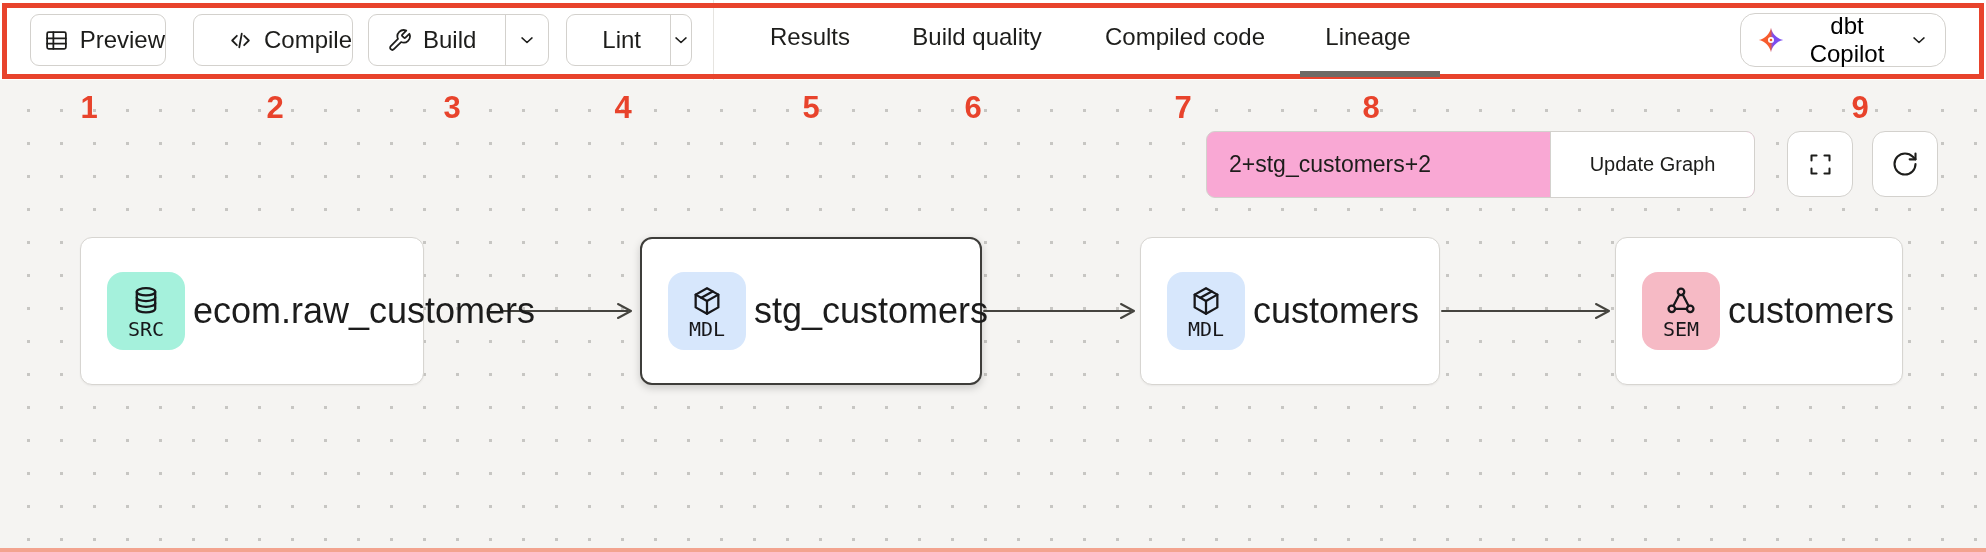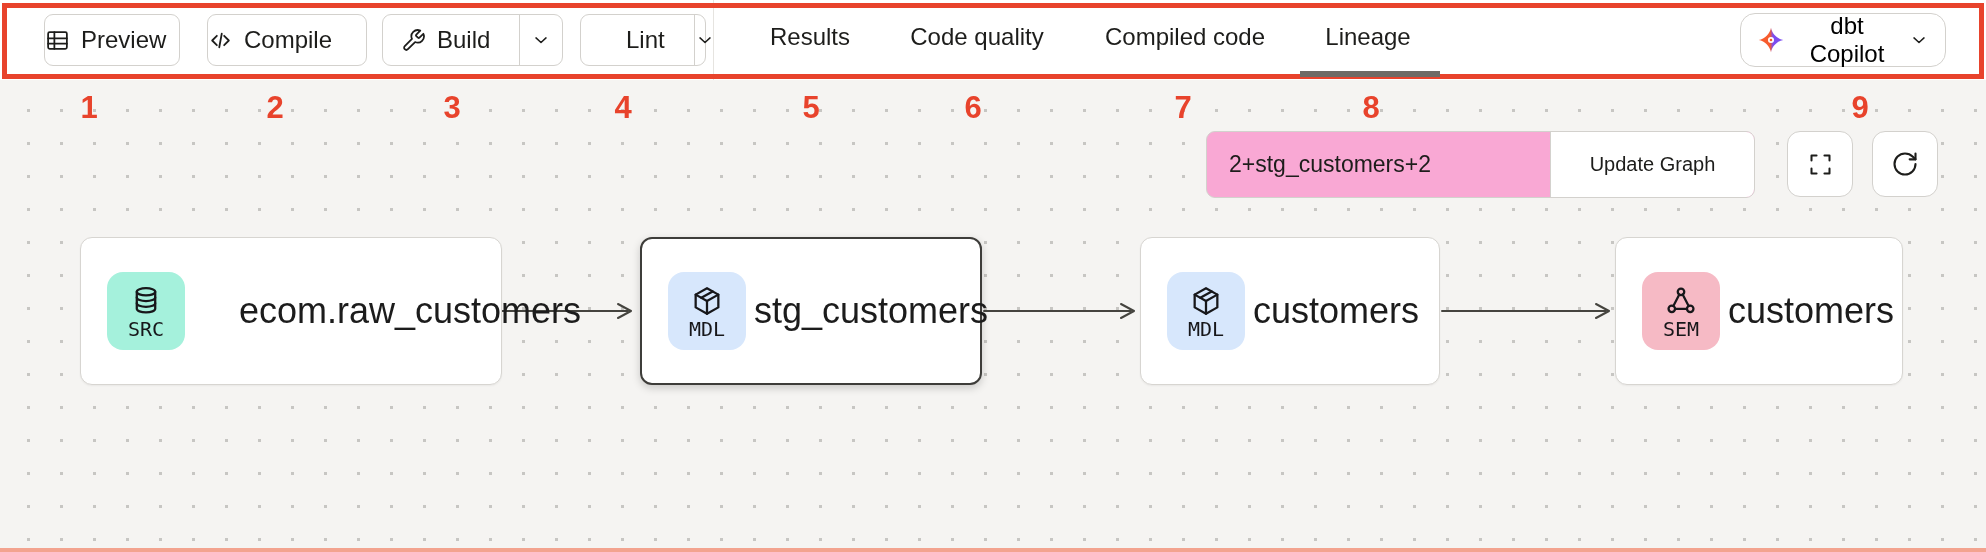--- a/index.html
+++ b/index.html
@@ -11,23 +11,23 @@
   #canvas {
     position:absolute; left:0; top:80px; width:1986px; height:472px;
     background-color:#f5f4f2;
     background-image:radial-gradient(#c7c6c3 1.6px, transparent 1.7px);
     background-size:33px 33px; background-position:12px 14px;
   }
 
   
   #toolbar { position:absolute; left:0; top:0; width:1986px; height:80px; background:#ffffff; }
   .tb-btn {
-    position:absolute; top:14px; height:52px; display:flex; align-items:center; justify-content:flex-start;
+    position:absolute; top:14px; height:52px; display:flex; align-items:center; justify-content:flex-end;
     gap:11px; background:#fff; border:1.6px solid #d3d1cd; border-radius:9px;
-    font-size:24px; color:#1d1d1b; cursor:pointer;margin-left:14px;
+    font-size:24px; color:#1d1d1b; cursor:pointer;
   }
   .split { padding:0; }
   .split .main { display:flex; align-items:center; gap:11px; height:100%; padding:0 18px; }
   .split .chev { display:flex; align-items:center; justify-content:center; height:100%; width:54px; border-left:1.6px solid #d3d1cd; }
   .tb-sep { position:absolute; left:713px; top:0; width:1px; height:80px; background:#e6e4e0; }
   .tab {
     position:absolute; top:0; height:74px; display:flex; align-items:center;
     transform:translateX(-50%); font-size:24px; color:#1d1d1b; cursor:pointer; white-space:nowrap;
   }
   #tab-underline { position:absolute; left:1300px; top:71px; width:140px; height:6px; background:#6e6a65; z-index:40; }
@@ -139,21 +139,21 @@
           <svg class="ic" width="20" height="20" viewBox="0 0 24 24" fill="none" stroke="#1d1d1b" stroke-width="1.8" stroke-linecap="round" stroke-linejoin="round">
               <path d="m6 9.5 6 5.5 6-5.5"></path>
             </svg>
         </span>
       </div>
     </div>
 
     <div class="tb-sep"></div>
 
     <div class="tab" style="left:810px;">Results</div>
-    <div class="tab" style="left:977px;">Code quality</div>
+    <div class="tab" style="left:977px;">Build quality</div>
     <div class="tab" style="left:1185px;text-align:right;">Compiled code</div>
     <div class="tab" style="left:1368px;">Lineage</div>
     <div id="tab-underline"></div>
 
     <button id="copilot-btn">
       <span>
         <svg class="ic" width="28" height="28" viewBox="0 0 24 24">
           <defs>
             <linearGradient id="dbtg" x1="0" y1="0" x2="1" y2="0">
               <stop offset="0" stop-color="#f75c2e"></stop>
@@ -219,21 +219,21 @@
     <g fill="none" stroke="#45443f" stroke-width="2" stroke-linecap="round" stroke-linejoin="round">
       <path d="M502 311 H628"></path>
         <path d="M618 304 L631 311 L618 318"></path>
       <path d="M984 311 H1131"></path>
         <path d="M1121 304 L1134 311 L1121 318"></path>
       <path d="M1442 311 H1606"></path>
         <path d="M1596 304 L1609 311 L1596 318"></path>
     </g>
   </svg>
 
-  <div class="node" style="left:80px; width:422px;gap:46px;">
+  <div class="node" style="left:80px; width:344px;">
     <div class="badge badge-src">
       <span>
         <svg class="ic" width="34" height="34" viewBox="0 0 24 24" fill="none" stroke="#17171a" stroke-width="1.6" stroke-linecap="round">
           <ellipse cx="12" cy="5.5" rx="6.5" ry="2.6"></ellipse>
           <path d="M5.5 5.5v4c0 1.44 2.9 2.6 6.5 2.6s6.5-1.16 6.5-2.6v-4"></path>
           <path d="M5.5 9.5v4c0 1.44 2.9 2.6 6.5 2.6s6.5-1.16 6.5-2.6v-4"></path>
           <path d="M5.5 13.5v4c0 1.44 2.9 2.6 6.5 2.6s6.5-1.16 6.5-2.6v-4"></path>
         </svg>
       </span>
       <span class="btxt">SRC</span>

